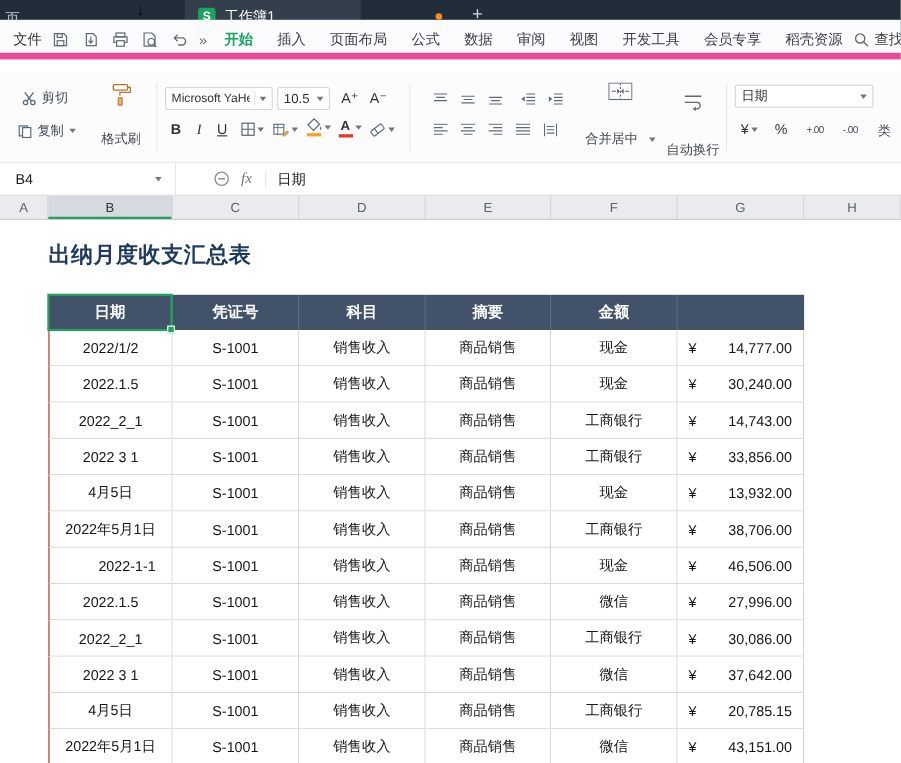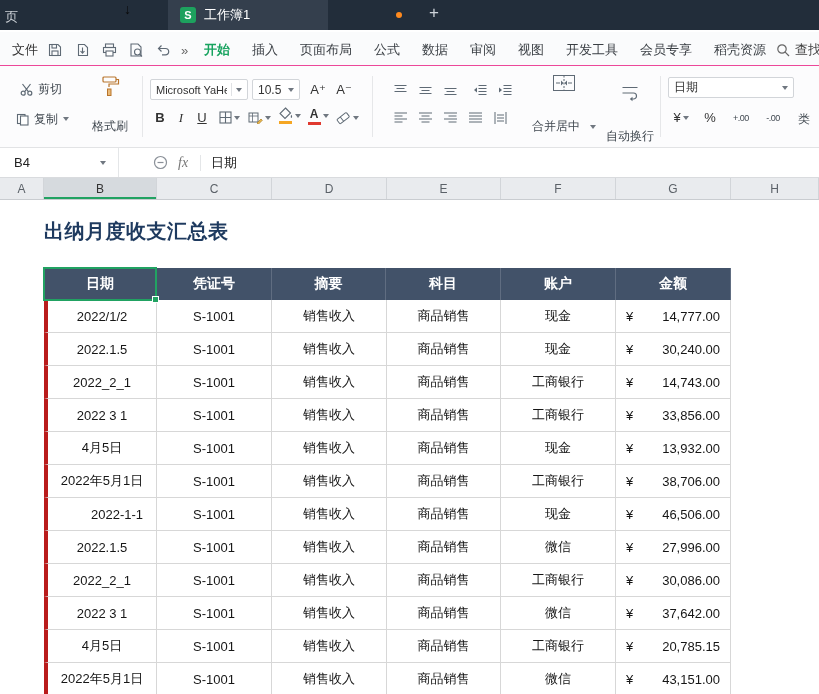--- a/index.html
+++ b/index.html
@@ -14,21 +14,21 @@
 .tab.docer{left:26px;width:140px;background:#27323f}
 .tab.active{left:168px;width:160px;background:#343f4d;color:#fff}
 .appicon{width:16px;height:16px;border-radius:3px;display:flex;align-items:center;justify-content:center;font-size:11px;font-weight:bold;color:#fff;flex:none}
 .docer-ic{background:#e0492f}
 .docer-ic i{display:block;width:7px;height:7px;border:2px solid #fff;border-radius:50% 50% 50% 0;transform:rotate(-45deg)}
 .et-ic{background:#1da15e}
 .unsaved{position:absolute;left:396px;top:12px;width:6px;height:6px;border-radius:50%;background:#ff8a1e}
 .newtab{position:absolute;left:424px;top:3px;font-size:17px;color:#cfd4da;width:20px;text-align:center}
 
 
-.menubar{position:absolute;left:0;top:32px;width:100%;height:36px;background:#fafbfc;border-bottom:3px solid #ec4899}
+.menubar{position:absolute;left:0;top:18px;width:100%;height:36px;background:#fafbfc;border-bottom:6px solid #ec4899}
 .file-btn{position:absolute;left:12px;top:0;height:36px;display:flex;align-items:center;font-size:13px;color:#333}
 .qicons{position:absolute;left:44px;top:0;height:36px;display:flex;align-items:center;gap:5px}
 .qicon{width:22px;height:22px;display:flex;align-items:center;justify-content:center}
 .more{font-size:13px;color:#666;margin-left:2px}
 .menus{position:absolute;left:204px;top:0;height:36px;display:flex;align-items:center;gap:22px;font-size:13px;color:#3a3f44;white-space:nowrap}
 .menu-item.active{color:#17a35f;font-weight:700}
 .search{position:absolute;left:776px;top:0;height:36px;width:43px;display:flex;align-items:center;gap:5px;font-size:13px;color:#444;white-space:nowrap;overflow:hidden}
 
 
 .ribbon{position:absolute;left:0;top:66px;width:100%;height:82px;background:#fcfcfd;border-bottom:1px solid #e2e3e5}
@@ -42,41 +42,41 @@
 .tbtn{position:absolute;height:21px;display:flex;align-items:center;justify-content:center;gap:2px;font-size:13px;color:#333}
 .bold{font-weight:800}
 .italic{font-style:italic;font-family:"Liberation Serif","DejaVu Serif",serif}
 .underl{text-decoration:underline}
 .colorbtn{display:flex;flex-direction:column;align-items:center;gap:1px}
 .colorbar{width:13px;height:3px}
 .smalltxt{font-size:9px;letter-spacing:-.5px;color:#404850}
 
 
 .fbar{position:absolute;left:0;top:148px;width:100%;height:30px;background:#fff;border-bottom:1px solid #d9dbde;display:flex;align-items:center}
-.namebox{width:119px;height:100%;display:flex;align-items:center;justify-content:space-between;padding:0 12px 0 14px;font-size:13px;color:#222;border-right:1px solid #e4e6e8}
+.namebox{width:160px;height:100%;display:flex;align-items:center;justify-content:space-between;padding:0 12px 0 14px;font-size:13px;color:#222;border-right:1px solid #e4e6e8}
 .fico{margin-left:34px;display:flex;align-items:center}
 .fx{font-family:"Liberation Serif","DejaVu Serif",serif;font-style:italic;font-size:14px;color:#777;margin-left:10px}
 .fdiv{width:1px;height:16px;background:#e4e6e8;margin-left:12px}
 .fcontent{margin-left:10px;font-size:13px;color:#222}
 
 
 .cols{position:absolute;left:0;top:178px;width:100%;height:22px;background:#e9ebee;border-bottom:1px solid #c9ccd0;display:flex}
 .colh{height:100%;display:flex;align-items:center;justify-content:center;font-size:12px;color:#5b6168;border-right:1px solid #d2d5d9}
 .colh.selected{background:#d6dade;box-shadow:inset 0 -2px 0 #21a262;color:#333}
 .selarrow{position:absolute;left:124px;top:1px;font-size:14px;font-weight:bold;color:#0a0a0a;z-index:2}
 
 
 .sheet{position:absolute;left:0;top:200px;width:100%;height:494px;background:#fff}
 .sheet-title{position:absolute;left:44px;top:18px;font-size:20px;font-weight:800;color:#1e3a5f;letter-spacing:.5px}
 .table{position:absolute;left:44px;top:68px;width:687px}
 .thead{display:flex;background:#425269}
 .th{position:relative;height:32px;display:flex;align-items:center;justify-content:center;color:#fff;font-size:14px;font-weight:700;border-right:1px solid rgba(255,255,255,.16)}
 .tr{display:flex;background:#fff}
 .td{height:33px;display:flex;align-items:center;justify-content:center;font-size:13px;color:#161616;border-right:1px solid #d7d7d7;border-bottom:1px solid #d7d7d7;background:#fff}
-.tr .td:first-child{border-left:4px solid #b91c1c}
+.tr .td:first-child{border-left:1px solid #b91c1c}
 .td.amount{justify-content:space-between;padding:0 10px}
 .cell-selection{position:absolute;left:-1px;top:-1px;right:-1px;bottom:-1px;border:2px solid #21a262;pointer-events:none;z-index:3}
 .fill-handle{position:absolute;right:-4px;bottom:-4px;width:7px;height:7px;background:#21a262;border:1px solid #fff}
 svg{display:block}
 </style>
 </head>
 <body>
 
 <div class="app">
 
@@ -378,30 +378,27 @@
       <div class="thead">
           <div class="th" style="width: 113px;">
             <span>日期</span>
             <div class="cell-selection">
               <div class="fill-handle"></div>
             </div>
           </div>
           <div class="th" style="width: 115px;">
             <span>凭证号</span>
           </div>
+          <div class="th" style="width: 115px;">
+            <span>科目</span>
+          </div>
           <div class="th" style="width: 114px;">
             <span>摘要</span>
           </div>
           <div class="th" style="width: 115px;">
-            <span>科目</span>
-          </div>
-          <div class="th" style="width: 115px;">
-            <span>账户</span>
-          </div>
-          <div class="th" style="width: 115px;">
             <span>金额</span>
           </div>
         </div>
       <div>
           <div class="tr">
             <div class="td" style="width: 113px;">2022/1/2</div>
             <div class="td" style="width: 115px;">S-1001</div>
             <div class="td" style="width: 115px;">销售收入</div>
             <div class="td" style="width: 114px;">商品销售</div>
             <div class="td" style="width: 115px;">现金</div>

